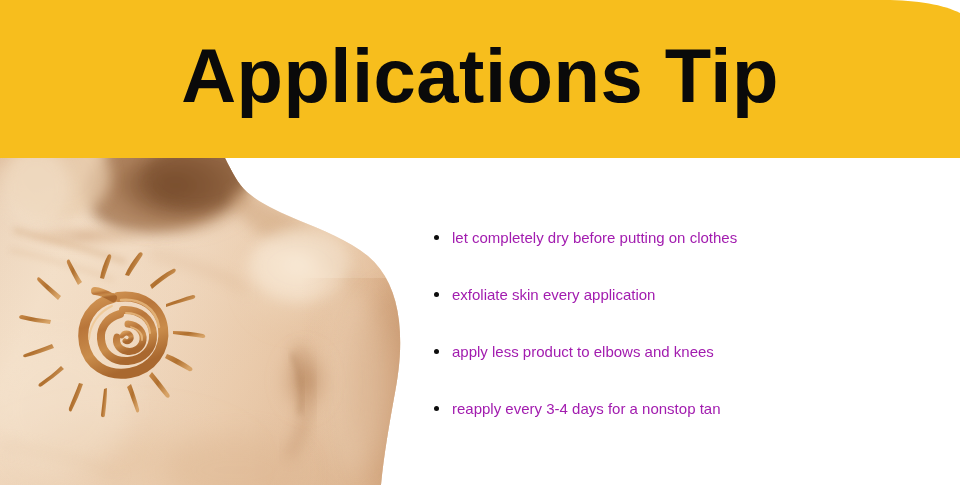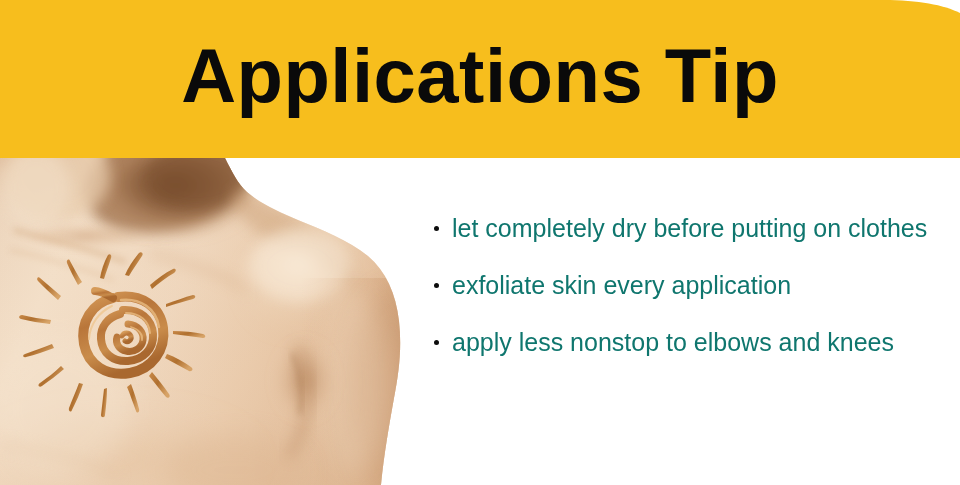--- a/index.html
+++ b/index.html
@@ -76,24 +76,24 @@
     left: 430px;
     top: 210px;
     width: 520px;
     margin: 0;
     padding: 0;
     list-style: none;
   }
   .tip-item {
     position: relative;
     padding-left: 22px;
-    margin: 8px 0 36px 0;
-    color: #0f766e;
+    margin: 17px 0 36px 0;
+    color: #a21caf;
     font-family: "Liberation Sans", sans-serif;
-    font-size: 25px;
+    font-size: 15px;
     line-height: 21px;
     white-space: nowrap;
   }
   .tip-item:last-child { margin-bottom: 0; }
   .tip-bullet {
     position: absolute;
     left: 4px;
     top: 8px;
     width: 5px;
     height: 5px;
@@ -332,17 +332,21 @@
     <li class="tip-item">
       <span class="tip-bullet"></span>
       <span>let completely dry before putting on clothes</span>
     </li>
     <li class="tip-item">
       <span class="tip-bullet"></span>
       <span>exfoliate skin every application</span>
     </li>
     <li class="tip-item">
       <span class="tip-bullet"></span>
-      <span>apply less nonstop to elbows and knees</span>
+      <span>apply less product to elbows and knees</span>
+    </li>
+    <li class="tip-item">
+      <span class="tip-bullet"></span>
+      <span>reapply every 3-4 days for a nonstop tan</span>
     </li>
   </ul>
 
 </div>
 
 </body></html>

